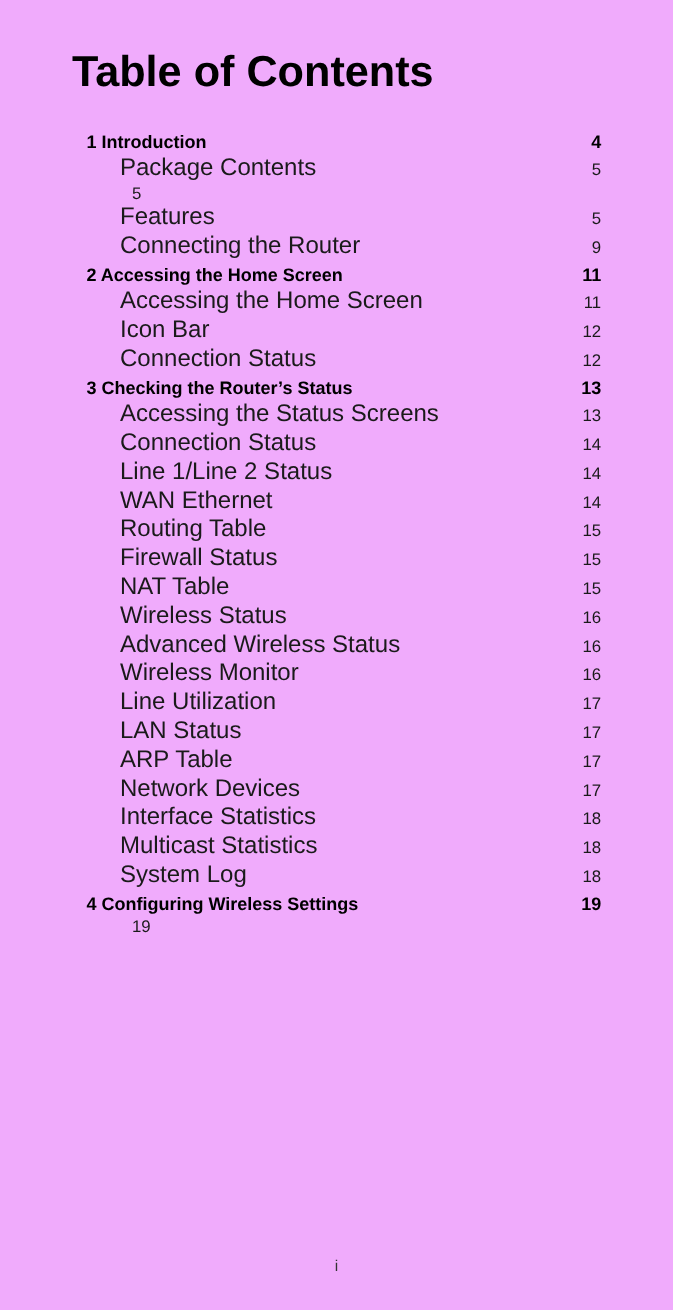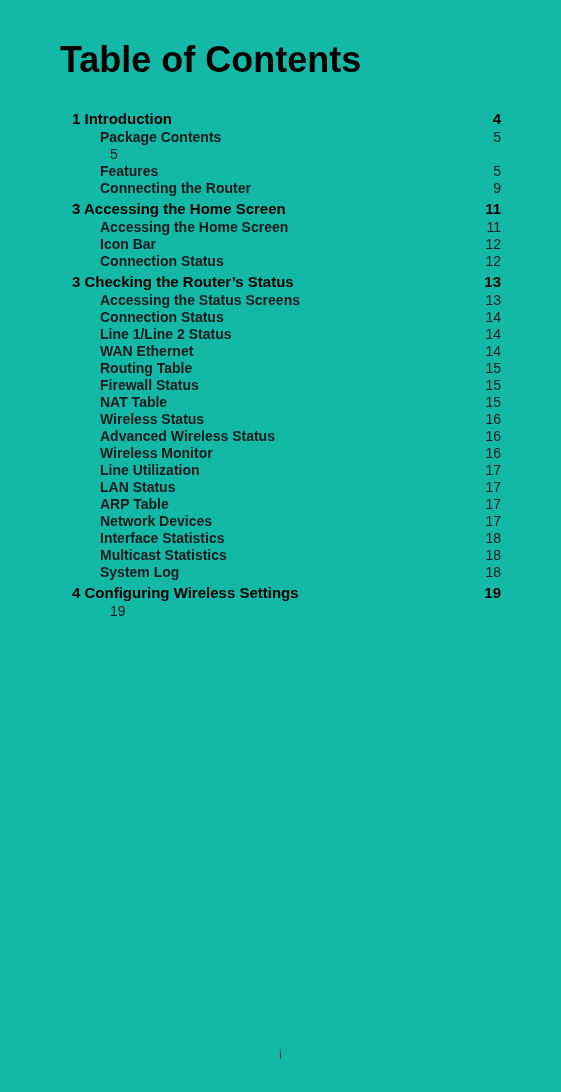--- a/index.html
+++ b/index.html
@@ -12,21 +12,21 @@
       width: 561px;
       min-height: 1092px;
       background: #ffffff;
       font-family: Arial, Helvetica, sans-serif;
       color: #1a1a1a;
     }
 
     .page {
       width: 561px;
       min-height: 1092px;
-      background: #14b8a6;
+      background: #f0abfc;
       padding: 40px 60px 60px 60px;
       position: relative;
     }
 
     .page-title {
       font-size: 36px;
       font-weight: 900;
       color: #000000;
       margin-bottom: 30px;
       line-height: 1.1;
@@ -60,22 +60,22 @@
 
     .toc-item {
       display: flex;
       justify-content: space-between;
       align-items: baseline;
       padding-left: 40px;
       margin-bottom: 1px;
     }
 
     .toc-item-label {
-      font-size: 14px;
-      font-weight: 700;
+      font-size: 20px;
+      font-weight: 400;
       color: #1a1a1a;
     }
 
     .toc-item-num {
       font-size: 14px;
       font-weight: 400;
       color: #1a1a1a;
       white-space: nowrap;
       margin-left: 10px;
     }
@@ -118,21 +118,21 @@
           <span class="toc-item-label">Features</span>
           <span class="toc-item-num">5</span>
         </div>
         <div class="toc-item">
           <span class="toc-item-label">Connecting the Router</span>
           <span class="toc-item-num">9</span>
         </div>
       </div>
       <div class="toc-section">
         <div class="toc-chapter">
-          <span class="toc-chapter-label">3 Accessing the Home Screen</span>
+          <span class="toc-chapter-label">2 Accessing the Home Screen</span>
           <span class="toc-chapter-num">11</span>
         </div>
         <div class="toc-item">
           <span class="toc-item-label">Accessing the Home Screen</span>
           <span class="toc-item-num">11</span>
         </div>
         <div class="toc-item">
           <span class="toc-item-label">Icon Bar</span>
           <span class="toc-item-num">12</span>
         </div>

